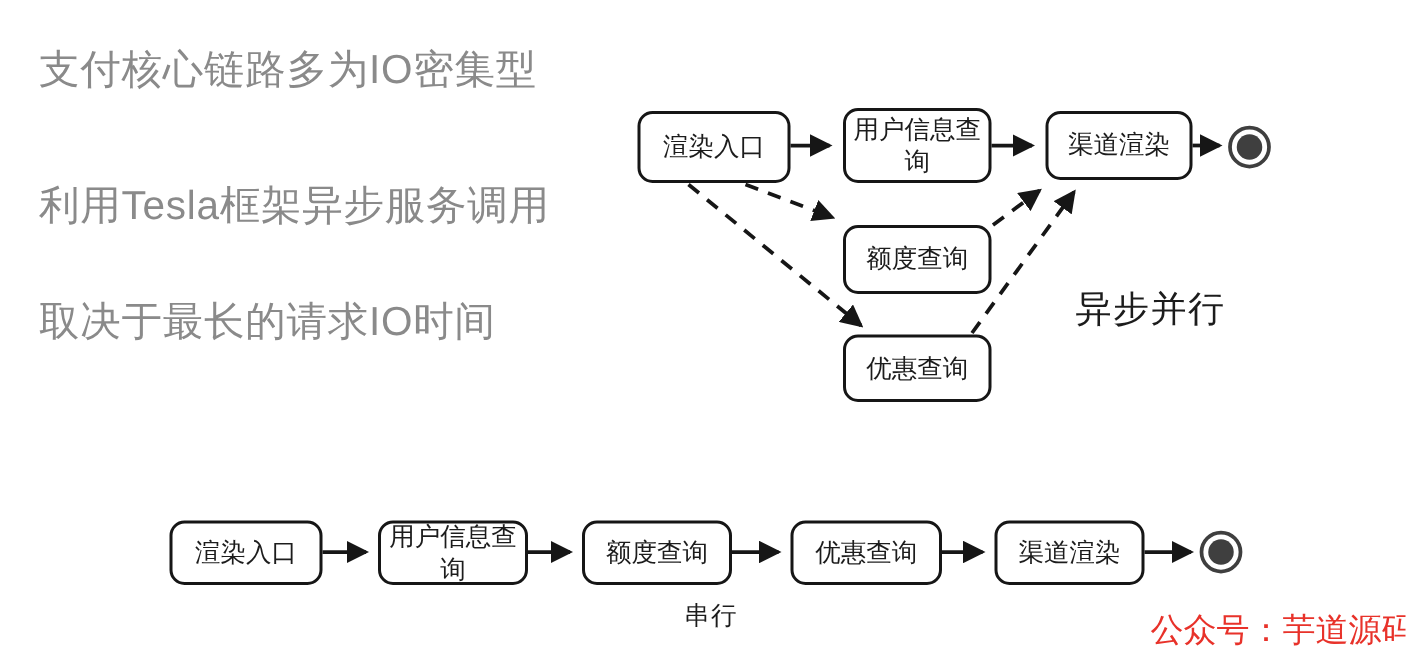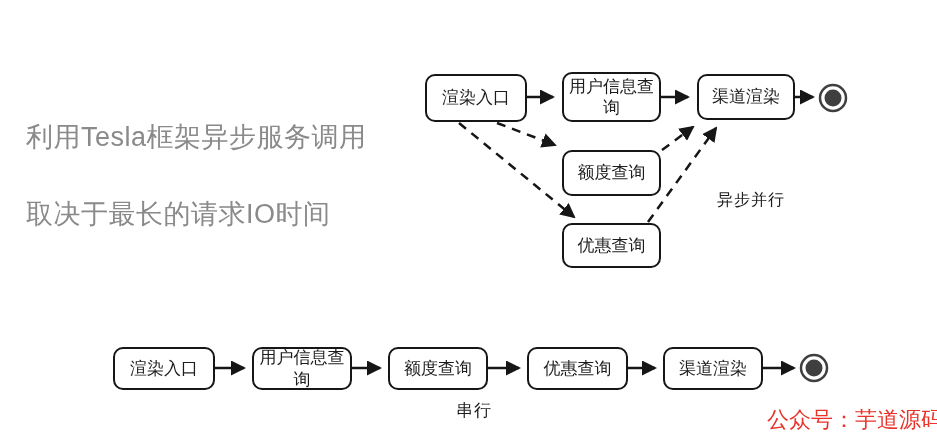--- a/index.html
+++ b/index.html
@@ -18,40 +18,41 @@
     font-size:27px; letter-spacing:0.5px; color:var(--c-headline);
   }
   .node{
     position:absolute; box-sizing:border-box; background:#fff;
     border:2.5px solid var(--c-node_border); border-radius:10px;
     display:flex; align-items:center; justify-content:center;
     text-align:center; font-size:17px; line-height:1.25;
     color:var(--c-node_text); padding:1px 3px;
   }
   .caption{
-    position:absolute; font-size:16px; color:var(--c-caption_text);
+    position:absolute; font-size:24px; color:var(--c-caption_text);
     letter-spacing:1px; white-space:nowrap;
   }
   .watermark{
     position:absolute; left:767px; top:405px; white-space:nowrap;
     font-family:"Liberation Serif", serif; font-size:22px;
     color:var(--c-watermark);
   }
   svg.wires{position:absolute; left:0; top:0; pointer-events:none;}
   svg.wires line{stroke:var(--c-arrow); stroke-width:2.5;}
   svg.wires line.dashed{stroke-dasharray:9 7;}
   svg.wires .fs-outer{fill:#fff; stroke:var(--c-final_state); stroke-width:2.5;}
   svg.wires .fs-inner{fill:var(--c-final_state);}
   #ah path{fill:var(--c-arrow);}
 </style>
 </head>
 <body>
 
 <div class="canvas">
 
+  <div class="headline-line" style="top:28px;">支付核心链路多为IO密集型</div>
   <div class="headline-line" style="top:196px;">取决于最长的请求IO时间</div>
   <div class="headline-line" style="top:119px;">利用Tesla框架异步服务调用</div>
 
   <svg class="wires" width="937" height="442" viewBox="0 0 937 442">
     <defs>
       <marker id="ah" markerWidth="6" markerHeight="6" refX="5.2" refY="3" orient="auto">
         <path d="M0,0 L6,3 L0,6 z"></path>
       </marker>
     </defs>
 

